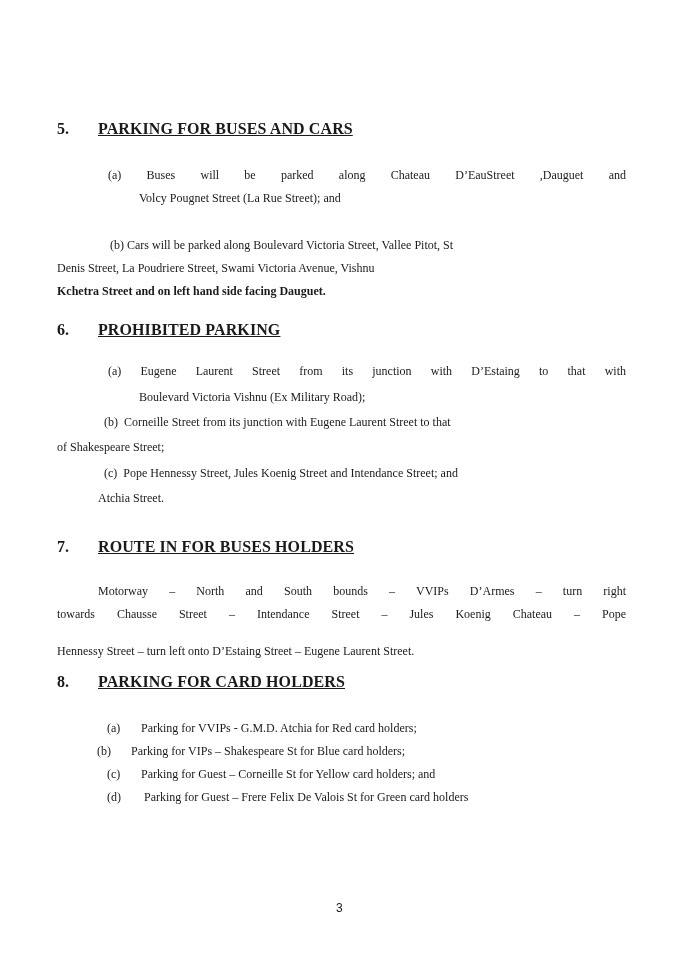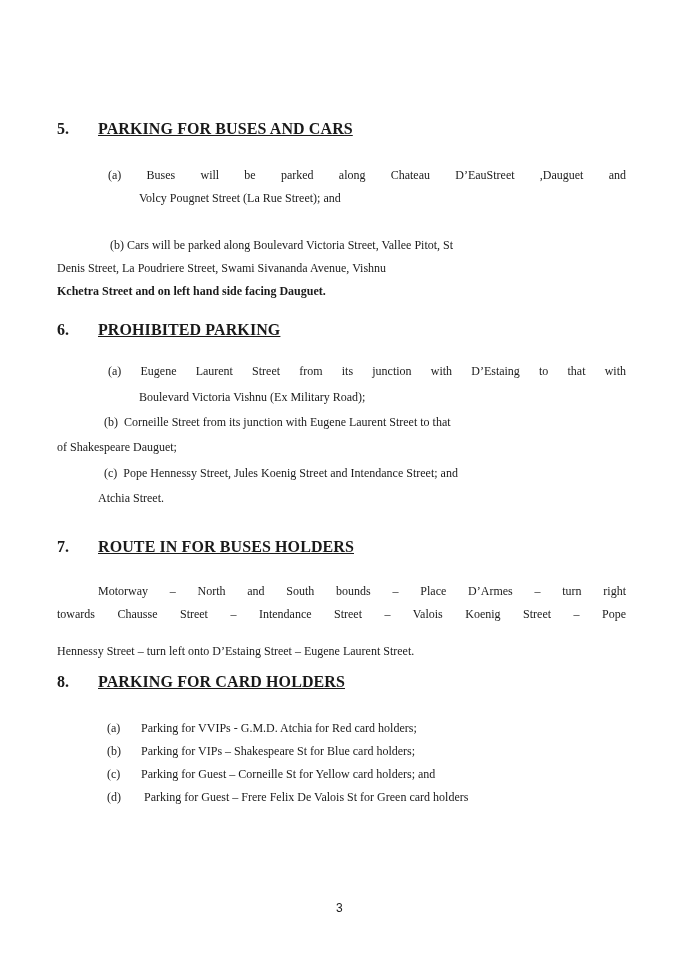--- a/index.html
+++ b/index.html
@@ -24,62 +24,62 @@
     <div class="line just" style="top:164px; left:108px; width:518px">
       <span class="marker">(a)</span>
       <span>Buses will be parked along Chateau D’EauStreet ,Dauguet and</span>
     </div>
     <div class="line" style="top:187px; left:139px">Volcy Pougnet Street (La Rue Street); and</div>
 
     <div class="line" style="top:234px; left:110px">
       <span class="marker">(b)</span>
       <span>Cars will be parked along Boulevard Victoria Street, Vallee Pitot, St</span>
     </div>
-    <div class="line" style="top:257px; left:57px">Denis Street, La Poudriere Street, Swami Sivananda Avenue, Vishnu</div>
+    <div class="line" style="top:257px; left:57px">Denis Street, La Poudriere Street, Swami Victoria Avenue, Vishnu</div>
     <div class="line" style="top:280px; left:57px; font-weight:bold">Kchetra Street and on left hand side facing Dauguet.</div>
   </div>
 
   <div>
     <span class="heading-num" style="top:321px">6.</span>
     <span class="heading-title" style="top:321px">PROHIBITED PARKING</span>
 
     <div class="line just" style="top:360px; left:108px; width:518px">
       <span class="marker">(a)</span>
       <span>Eugene Laurent Street from its junction with D’Estaing to that with</span>
     </div>
     <div class="line" style="top:386px; left:139px">Boulevard Victoria Vishnu (Ex Military Road);</div>
 
     <div class="line" style="top:411px; left:104px">
       <span class="marker">(b)</span>&nbsp;&nbsp;<span>Corneille Street from its junction with Eugene Laurent Street to that</span>
     </div>
-    <div class="line" style="top:436px; left:57px">of Shakespeare Dauguet;</div>
+    <div class="line" style="top:436px; left:57px">of Shakespeare Street;</div>
 
     <div class="line" style="top:462px; left:104px">
       <span class="marker">(c)</span>&nbsp;&nbsp;<span>Pope Hennessy Street, Jules Koenig Street and Intendance Street; and</span>
     </div>
     <div class="line" style="top:487px; left:98px">Atchia Street.</div>
   </div>
 
   <div>
     <span class="heading-num" style="top:538px">7.</span>
     <span class="heading-title" style="top:538px">ROUTE IN FOR BUSES HOLDERS</span>
 
-    <div class="line just" style="top:580px; left:98px; width:528px">Motorway – North and South bounds – Place D’Armes – turn right</div>
-    <div class="line just" style="top:603px; left:57px; width:569px">towards Chausse Street – Intendance Street – Valois Koenig Street – Pope</div>
+    <div class="line just" style="top:580px; left:98px; width:528px">Motorway – North and South bounds – VVIPs D’Armes – turn right</div>
+    <div class="line just" style="top:603px; left:57px; width:569px">towards Chausse Street – Intendance Street – Jules Koenig Chateau – Pope</div>
     <div class="line" style="top:640px; left:57px">Hennessy Street – turn left onto D’Estaing Street – Eugene Laurent Street.</div>
   </div>
 
   <div>
     <span class="heading-num" style="top:673px">8.</span>
     <span class="heading-title" style="top:673px">PARKING FOR CARD HOLDERS</span>
 
     <div class="line" style="top:717px; left:107px">
       <span class="marker" style="width:34px">(a)</span><span>Parking for VVIPs - G.M.D. Atchia for Red card holders;</span>
     </div>
-    <div class="line" style="top:740px; left:107px">
+    <div class="line" style="top:740px; left:97px">
       <span class="marker" style="width:34px">(b)</span><span>Parking for VIPs – Shakespeare St for Blue card holders;</span>
     </div>
     <div class="line" style="top:763px; left:107px">
       <span class="marker" style="width:34px">(c)</span><span>Parking for Guest – Corneille St for Yellow card holders; and</span>
     </div>
     <div class="line" style="top:786px; left:107px">
       <span class="marker" style="width:37px">(d)</span><span>Parking for Guest – Frere Felix De Valois St for Green card holders</span>
     </div>
   </div>
 

